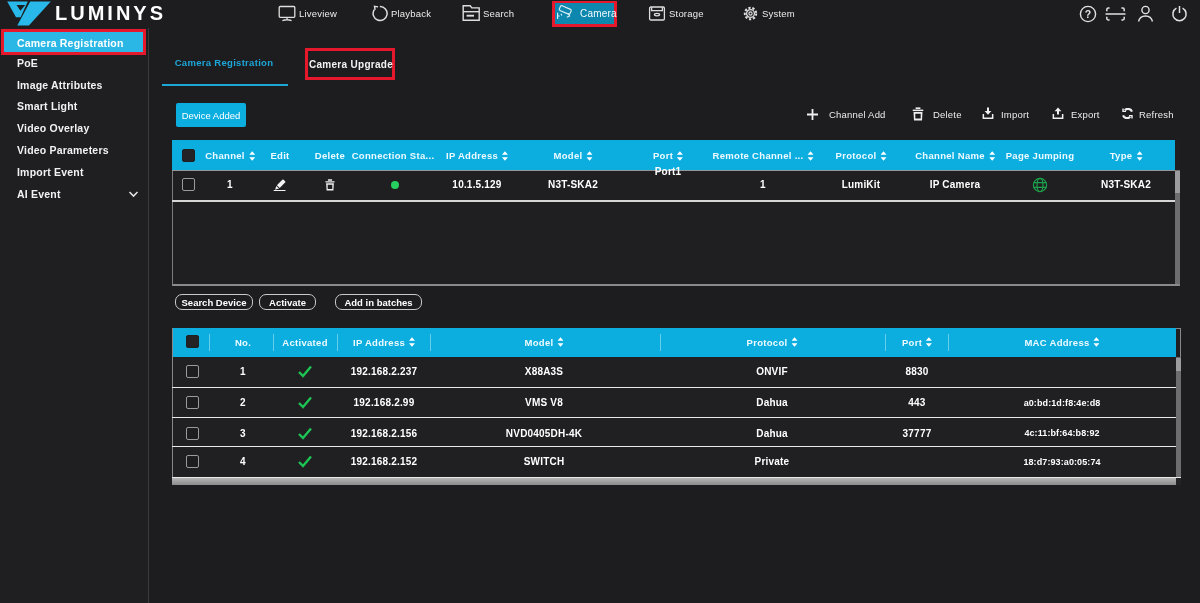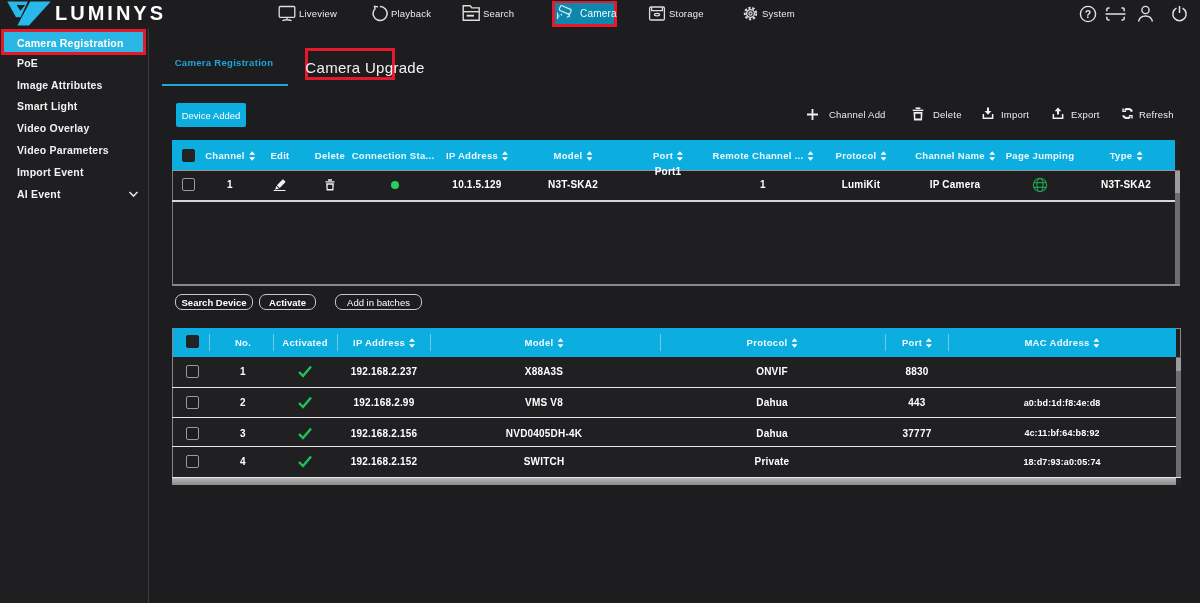--- a/index.html
+++ b/index.html
@@ -1,19 +1,19 @@
 <!DOCTYPE html>
 <html><head><meta charset="utf-8">
 <style>
 *{margin:0;padding:0;box-sizing:border-box}
 html,body{width:1200px;height:603px;overflow:hidden}
 body{background:#1d1d20;font-family:"Liberation Sans",sans-serif;position:relative;color:#fff}
 .a{position:absolute}
 .c{position:absolute;transform:translateX(-50%);white-space:nowrap}
-.cf{position:absolute;transform:translateX(-50%);white-space:nowrap;display:flex;align-items:flex-end;gap:4px}
+.cf{position:absolute;transform:translateX(-50%);white-space:nowrap;display:flex;align-items:center;gap:4px}
 .hd{font-size:9.5px;font-weight:700;color:#eefaff;letter-spacing:.3px}
 .cell{font-size:10px;font-weight:700;color:#fff;letter-spacing:.2px}
 .navtx{font-size:9.5px;font-weight:400;color:#ececec;letter-spacing:.2px}
 .sbtx{font-size:10.5px;font-weight:700;color:#f2f2f2;letter-spacing:.2px}
 .mac{font-size:9px;font-weight:700;color:#fff;letter-spacing:.1px}
 .cbx{position:absolute;width:13px;height:13px;border:1px solid #9a9a9a;border-radius:2px;background:#1d1d20}
 .cbxf{position:absolute;width:13px;height:13px;border:1px solid #202020;border-radius:2px;background:#232326}
 </style></head>
 <body>
 
@@ -99,21 +99,21 @@
 <div class="a sbtx" style="left:17px;top:144px">Video Parameters</div>
 <div class="a sbtx" style="left:17px;top:166px">Import Event</div>
 <div class="a sbtx" style="left:17px;top:188px">AI Event</div>
 <svg class="a" style="left:128px;top:190px" width="11" height="8" viewBox="0 0 11 8" fill="none" stroke="#e0e0e0" stroke-width="1.6">
   <path d="M1.5 2 L5.5 6 L9.5 2"></path>
 </svg>
 
 <div class="c" style="left:224px;top:57px;font-size:9.5px;font-weight:700;color:#1da6d8;letter-spacing:.3px">Camera Registration</div>
 <div class="a" style="left:162px;top:83.5px;width:126px;height:2px;background:#1da6d8"></div>
 <div class="a" style="left:305px;top:47.5px;width:90px;height:32px;border:3px solid #e5192b"></div>
-<div class="c" style="left:365px;top:58.5px;font-size:15px;font-weight:400;color:#f2f2f2;letter-spacing:.3px">Camera Upgrade</div>
+<div class="c" style="left:351px;top:58.5px;font-size:10px;font-weight:700;color:#f2f2f2;letter-spacing:.3px">Camera Upgrade</div>
 
 <div class="a" style="left:176px;top:103px;width:70px;height:24px;background:#0caee0;border-radius:2px"></div>
 <div class="c" style="left:211px;top:109.5px;font-size:9.5px;font-weight:400;color:#fff">Device Added</div>
 
 <svg class="a" style="left:806px;top:108px" width="13" height="13" viewBox="0 0 13 13" stroke="#efefef" stroke-width="1.8">
     <path d="M6.5 1 V12 M1 6.5 H12"></path>
   </svg>
 <div class="a navtx" style="left:829px;top:109px">Channel Add</div>
 <svg class="a" style="left:912px;top:107px" width="12" height="14" viewBox="0 0 12 14" fill="#efefef">
   <path d="M3.6 0.4 H8.4 V2.0 H3.6 Z"></path>
@@ -202,21 +202,21 @@
 <div class="a" style="left:1175px;top:140px;width:5px;height:30px;background:#202023"></div>
 
 <div class="a" style="left:1175px;top:170px;width:5px;height:114px;background:#6d6d70"></div>
 <div class="a" style="left:1175px;top:171px;width:5px;height:22px;background:#9c9c9e"></div>
 
 <div class="a" style="left:175px;top:293.5px;width:78px;height:16px;border:1.3px solid #c9c9c9;border-radius:7px"></div>
 <div class="c" style="left:214px;top:296.5px;font-size:9.5px;font-weight:700">Search Device</div>
 <div class="a" style="left:259px;top:293.5px;width:57px;height:16px;border:1.3px solid #c9c9c9;border-radius:7px"></div>
 <div class="c" style="left:287.5px;top:296.5px;font-size:9.5px;font-weight:700">Activate</div>
 <div class="a" style="left:335px;top:293.5px;width:87px;height:16px;border:1.3px solid #c9c9c9;border-radius:7px"></div>
-<div class="c" style="left:378.5px;top:296.5px;font-size:9.5px;font-weight:400">Add in batches</div>
+<div class="c" style="left:378.5px;top:296.5px;font-size:9.5px;font-weight:700">Add in batches</div>
 
 <div class="a" style="left:172px;top:327.5px;width:1009px;height:150px;background:#202023;border:1px solid #88888c"></div>
 <div class="a" style="left:172.5px;top:328px;width:1003px;height:29px;background:#0caee0"></div>
 
 <div class="cbxf" style="left:185.5px;top:335px"></div>
 <div class="c hd" style="left:243px;top:337px">No.</div>
 <div class="c hd" style="left:305px;top:337px">Activated</div>
 <div class="cf hd" style="left:384px;top:336.5px">IP Address <svg width="6" height="10" viewBox="0 0 7 11">
       <path fill="#fff" d="M3.5 0 L7 4 H0 Z M0 7 H7 L3.5 11 Z"></path>
     </svg></div>

